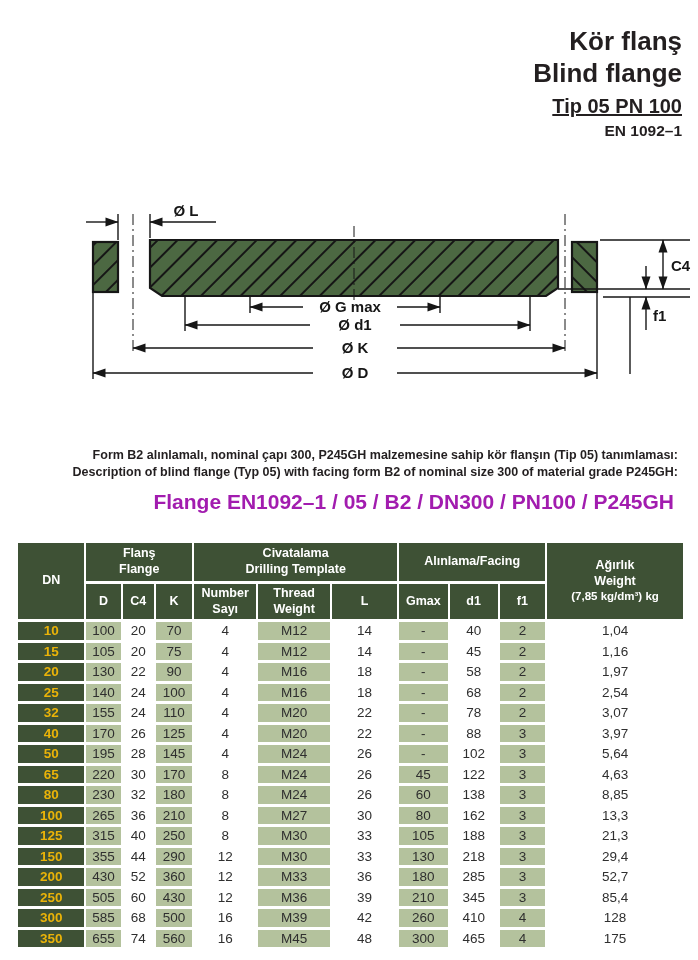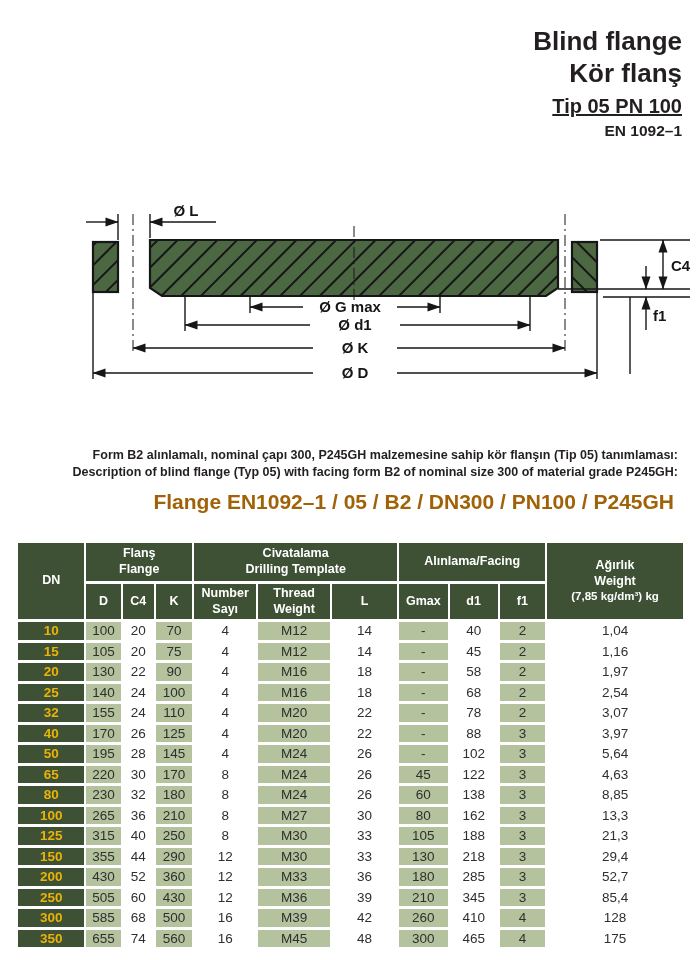--- a/index.html
+++ b/index.html
@@ -11,41 +11,41 @@
   #title-block{position:absolute;top:26px;right:16px;text-align:right;color:#231f20;}
   #title-block .t1{font-size:26px;font-weight:bold;line-height:1.22;}
   #title-block .t2{font-size:20px;font-weight:bold;line-height:1.3;margin-top:4px;text-decoration:underline;}
   #title-block .t3{font-size:15.5px;font-weight:bold;line-height:1.3;margin-top:2px;}
   
   #drawing{position:absolute;top:190px;left:0;width:698px;height:210px;}
   #drawing text{font-family:"Liberation Sans",sans-serif;font-weight:bold;font-size:15px;fill:#161616;}
   
   #desc{position:absolute;top:447px;left:0;right:20px;text-align:right;color:#231f20;}
   #desc .dl{font-size:12.5px;font-weight:bold;line-height:17px;white-space:nowrap;}
-  #designation{position:absolute;top:490px;right:24px;font-size:21px;font-weight:bold;color:#a16207;white-space:nowrap;}
+  #designation{position:absolute;top:490px;right:24px;font-size:21px;font-weight:bold;color:#a21caf;white-space:nowrap;}
   
   #table-wrap{position:absolute;top:540px;left:16px;}
   table{border-collapse:separate;border-spacing:2px 3px;table-layout:fixed;width:669px;}
   th,td{padding:0;margin:0;vertical-align:middle;text-align:center;overflow:hidden;}
   thead th{background:#3e5135;color:#ffffff;font-weight:bold;font-size:12.5px;line-height:1.25;}
   thead tr.r1 th{height:38px;}
   thead tr.r2 th{height:35px;}
   th .blk{display:block;}
   th .small{font-size:11.5px;}
   tbody td{height:17.5px;font-size:13.5px;color:#2f2f2f;}
   td.c-dn{background:#3e5135;color:#eab308;font-weight:bold;}
   td.c-sage{background:#b4c29d;}
   td.c-plain{background:#ffffff;}
 </style>
 </head>
 <body>
 
 <div id="title-block">
+  <div class="t1">Kör flanş</div>
   <div class="t1">Blind flange</div>
-  <div class="t1">Kör flanş</div>
   <div class="t2">Tip 05 PN 100</div>
   <div class="t3">EN 1092–1</div>
 </div>
 
 <svg id="drawing" viewBox="0 0 698 210" xmlns="http://www.w3.org/2000/svg">
   <defs>
     <pattern id="hA" patternUnits="userSpaceOnUse" width="14" height="14" patternTransform="rotate(45)">
       <rect width="14" height="14" fill="#4c6842"></rect>
       <line x1="7" y1="-2" x2="7" y2="16" stroke="#161616" stroke-width="2"></line>
     </pattern>

